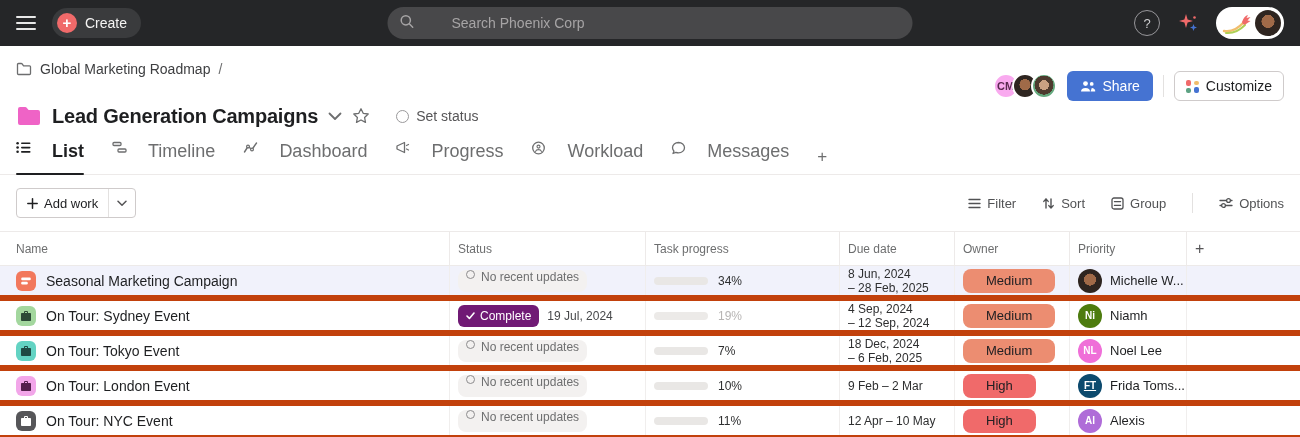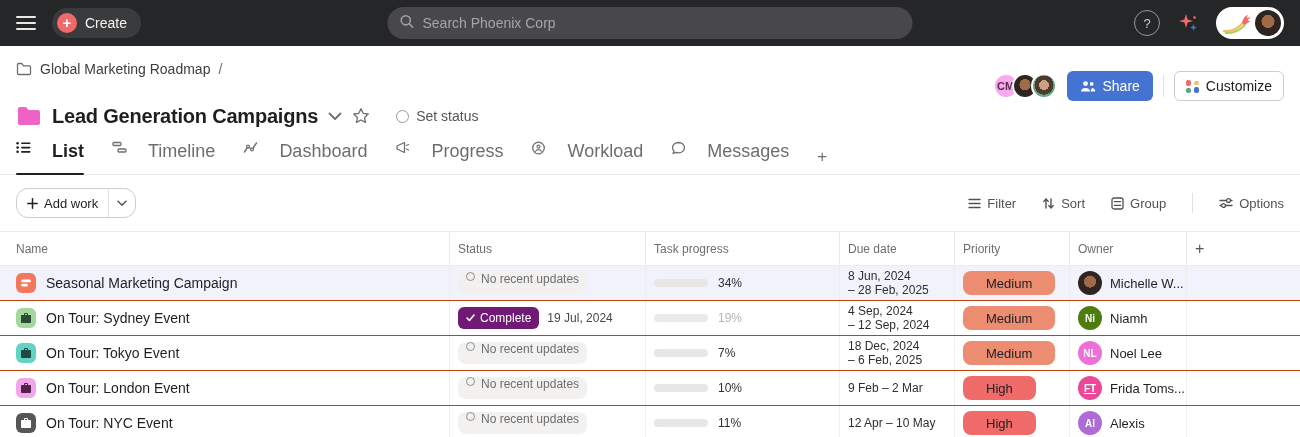--- a/index.html
+++ b/index.html
@@ -6,21 +6,21 @@
   html,body { width:1300px; height:437px; background:#fff; font-family:"Liberation Sans",sans-serif; overflow:hidden; }
 
   
   .topbar { height:46px; background:#252628; display:flex; align-items:center; padding:0 16px; position:relative; }
   .hamburger { width:20px; height:14px; display:flex; flex-direction:column; justify-content:space-between; cursor:pointer; }
   .hamburger span { height:2px; border-radius:1px; background:#e8e8e8; }
   .create-btn { margin-left:16px; display:flex; align-items:center; gap:8px; background:#3a3b3d; border-radius:16px; height:30px; padding:0 14px 0 5px; cursor:pointer; }
   .create-plus { width:20px; height:20px; border-radius:50%; background:#f06a6a; color:#fff; font-size:15px; line-height:19px; text-align:center; font-weight:700; }
   .create-label { color:#f5f4f3; font-size:14px; }
   .searchbar { position:absolute; left:50%; top:7px; transform:translateX(-50%); width:525px; height:32px; background:#48484a; border-radius:16px; display:flex; align-items:center; padding:0 12px; gap:8px; }
-  .searchbar input { background:transparent; border:none; outline:none; color:#dcdbdb; font-size:14px; width:100%; font-family:"Liberation Sans",sans-serif; }
+  .searchbar input { background:transparent; border:none; outline:none; color:#dcdbdb; font-size:14px; width:100%; font-family:"Liberation Sans",sans-serif;margin-left:29px; }
   .searchbar input::placeholder { color:#a6a4a5; }
   .topbar-right { margin-left:auto; display:flex; align-items:center; gap:16px; }
   .help-circle { width:26px; height:26px; border:1px solid #97969a; border-radius:50%; color:#cfcfd1; font-size:13px; display:flex; align-items:center; justify-content:center; cursor:pointer; }
   .profile-pill { width:68px; height:32px; background:#fff; border-radius:16px; display:flex; align-items:center; justify-content:space-between; padding:0 3px 0 6px; cursor:pointer; }
   .avatar-photo { border-radius:50%; background:radial-gradient(circle at 50% 44%, #a06a48 0 33%, #2e2520 34%); }
   .avatar-photo.man { background:radial-gradient(circle at 50% 46%, #c9a183 0 30%, #4d3a2e 31% 58%, #64a87d 59%); }
 
   
   .header-area { position:relative; padding:0 16px; }
   .breadcrumb { margin-top:13px; display:flex; align-items:center; gap:8px; font-size:14px; color:#3d3e40; height:20px; }
@@ -45,34 +45,34 @@
   
   .tabs { margin-top:10px; padding:0 16px; display:flex; align-items:center; gap:28px; height:34px; border-bottom:1px solid #edeae9; }
   .tab { display:flex; align-items:flex-start; gap:21px; font-size:18px; color:#6d6e6f; cursor:pointer; position:relative; height:100%; }
   .tab svg { flex:none; }
   .tab.active { color:#1e1f21; font-weight:600; }
   .tab.active::after { content:""; position:absolute; left:0; right:0; bottom:-1px; height:2px; background:#1e1f21; border-radius:2px; }
   .tab-add { color:#6d6e6f; font-size:17px; cursor:pointer; padding-bottom:2px; }
 
   
   .toolbar { height:56px; display:flex; align-items:center; padding:0 16px; }
-  .addwork { display:flex; align-items:stretch; border:1px solid #cfcbcb; border-radius:12px; height:30px; overflow:hidden; background:#fff; }
+  .addwork { display:flex; align-items:stretch; border:1px solid #cfcbcb; border-radius:4px; height:30px; overflow:hidden; background:#fff; }
   .addwork-main { display:flex; align-items:center; gap:6px; padding:0 10px; font-size:13px; font-weight:500; color:#1e1f21; cursor:pointer; }
   .addwork-caret { display:flex; align-items:center; padding:0 8px; border-left:1px solid #e3e1e0; color:#565557; cursor:pointer; }
   .toolbar-right { margin-left:auto; display:flex; align-items:center; gap:26px; }
   .tb-item { display:flex; align-items:center; gap:6px; font-size:13px; color:#51525; color:#515254; cursor:pointer; }
   .tb-divider { width:1px; height:20px; background:#e3e1e0; }
 
   
   .grid-row { display:grid; grid-template-columns:450px 196px 194px 115px 115px 117px 113px; }
   .thead { height:35px; border-top:1px solid #edeae9; border-bottom:1px solid #edeae9; }
   .thead .cell { display:flex; align-items:center; font-size:12px; color:#6d6e6f; padding-left:8px; border-right:1px solid #edeae9; }
   .thead .cell:first-child { padding-left:16px; }
   .thead .cell:last-child { border-right:none; font-size:16px; color:#565557; cursor:pointer; }
-  .trow { height:35px; border-bottom:1px solid #c2410c; background:#fff; cursor:pointer; }
+  .trow { height:35px; border-bottom:6px solid #c2410c; background:#fff; cursor:pointer; }
   .trow.selected { background:#f1f2fb; }
   .trow .cell { display:flex; align-items:center; padding-left:8px; border-right:1px solid #f0eeed; overflow:hidden; }
   .trow .cell.name { padding-left:16px; gap:10px; }
   .trow .cell:last-child { border-right:none; }
   .row-icon { width:20px; height:20px; border-radius:6px; flex:none; display:flex; align-items:center; justify-content:center; }
   .task-name { font-size:14px; color:#1e1f21; white-space:nowrap; }
   .status-pill { display:flex; gap:6px; background:#f3f1f0; border-radius:8px; height:22px; padding:0 8px; font-size:12px; color:#6d6e6f; white-space:nowrap; }
   .status-pill .ring2 { width:9px; height:9px; border:1.2px solid #8d8c8e; border-radius:50%; flex:none; }
   .complete-wrap { display:flex; align-items:center; gap:8px; }
   .complete-badge { display:flex; align-items:center; gap:5px; background:#701a75; color:#fff; border-radius:6px; height:22px; padding:0 8px; font-size:12px; font-weight:500; white-space:nowrap; }
@@ -298,22 +298,22 @@
       <span>Options</span>
     </span>
   </div>
 </div>
 
 <div class="grid-row thead">
   <div class="cell">Name</div>
   <div class="cell">Status</div>
   <div class="cell">Task progress</div>
   <div class="cell">Due date</div>
+  <div class="cell">Owner</div>
   <div class="cell">Priority</div>
-  <div class="cell">Owner</div>
   <div class="cell">+</div>
 </div>
 
 <div id="rows-container">
   <div class="grid-row trow selected">
     <div class="cell name">
       <span class="row-icon" style="background: rgb(242, 120, 92); color: rgb(255, 255, 255);">
         <svg class="g-lines" width="12" height="12" viewBox="0 0 12 12">
             <rect x="1.2" y="2.6" width="9.6" height="2.6" rx="1.2" fill="#ffffff"></rect>
             <rect x="1.2" y="6.8" width="6.6" height="2.6" rx="1.2" fill="#ffffff"></rect>
@@ -466,21 +466,21 @@
     <div class="cell">
       <span class="due">
           <div>9 Feb – 2 Mar</div>
         </span>
     </div>
     <div class="cell">
       <span class="prio-badge" style="background: rgb(240, 106, 106);">High</span>
     </div>
     <div class="cell">
       <span class="owner-wrap">
-          <span class="owner-av" style="background: #ec4899; text-decoration: underline;">FT</span>
+          <span class="owner-av" style="background: #0c4a6e; text-decoration: underline;">FT</span>
           <span class="owner-name">Frida Toms...</span>
         </span>
     </div>
     <div class="cell"></div>
   </div>
 
   <div class="grid-row trow">
     <div class="cell name">
       <span class="row-icon" style="background: rgb(86, 86, 89); color: rgb(255, 255, 255);">
 

